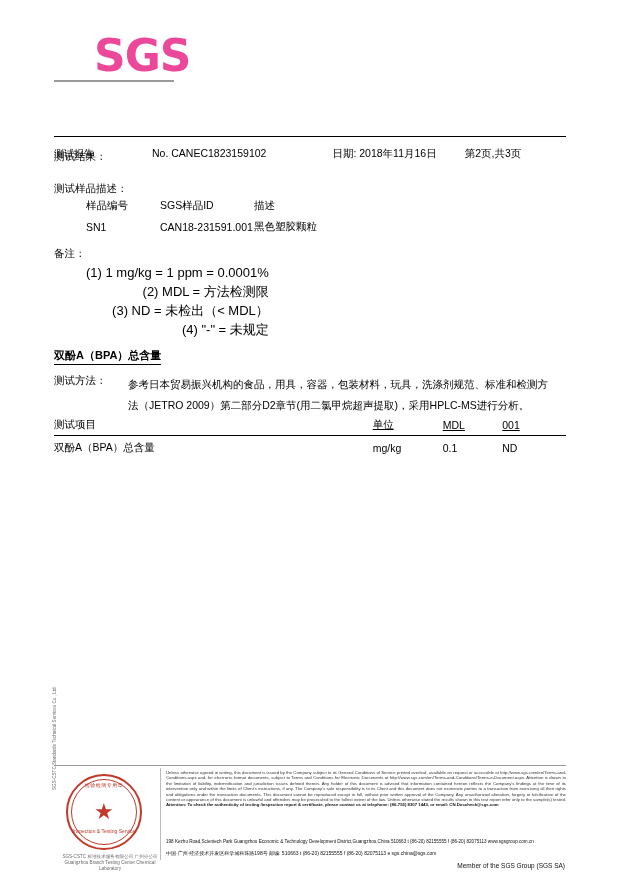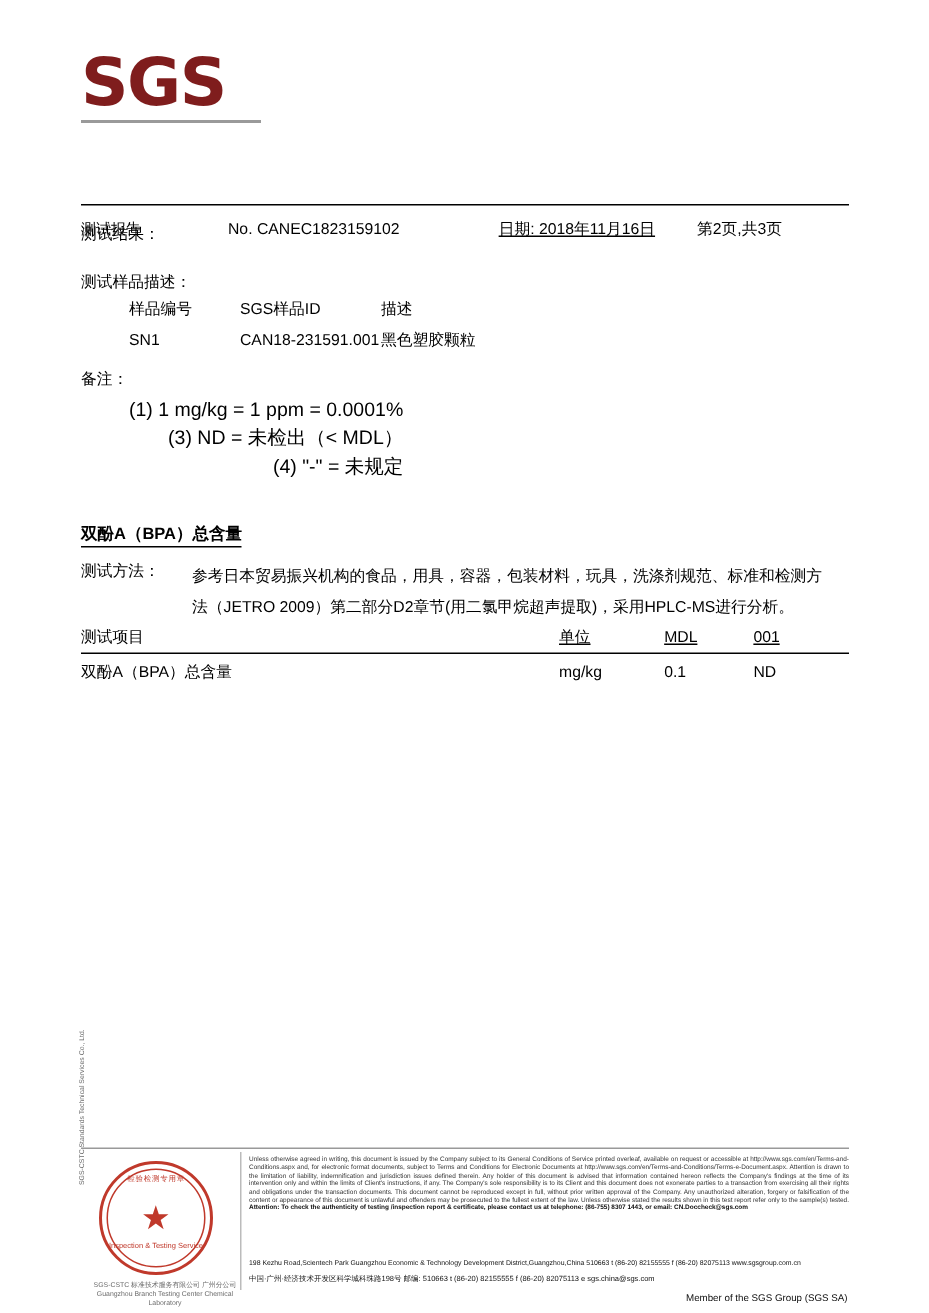--- a/index.html
+++ b/index.html
@@ -27,22 +27,23 @@
     position: absolute;
     left: 54px;
     top: 34px;
     width: 120px;
   }
   .sgs-logo {
     font-family: "DejaVu Sans", sans-serif;
     font-weight: bold;
     font-size: 44px;
     letter-spacing: -1px;
-    color: #7f1d1d;
+    color: #ec4899;
     line-height: 44px;
+    margin-left: 40px;
   }
   .logo-rule {
     border-bottom: 2px solid #9a9a9a;
     width: 120px;
     margin-top: 2px;
   }
 
   .title-row {
     position: absolute;
     left: 54px;
@@ -56,21 +57,20 @@
     font-weight: normal;
   }
   .doc-no {
     font-size: 10.5px;
     margin-left: 58px;
     margin-top: 32px;
   }
   .doc-date {
     font-size: 10.5px;
     margin-left: 66px;
-    text-decoration: underline;
   }
   .doc-page {
     font-size: 10.5px;
     margin-left: 28px;
   }
 
   .hdr-rule {
     position: absolute;
     left: 54px;
     top: 136px;
@@ -344,20 +344,21 @@
           <td>CAN18-231591.001</td>
           <td>黑色塑胶颗粒</td>
         </tr>
       </tbody>
     </table>
   </div>
 
   <div class="txt remark-label">备注：</div>
   <div class="remark-list">
     <div>(1) 1 mg/kg = 1 ppm = 0.0001%</div>
+    <div>(2) MDL = 方法检测限</div>
     <div>(3) ND = 未检出（&lt; MDL）</div>
     <div>(4) "-" = 未规定</div>
   </div>
 
   <div class="section-title">双酚A（BPA）总含量</div>
   <div class="method-label">测试方法：</div>
   <div class="method-body">
     <div>参考日本贸易振兴机构的食品，用具，容器，包装材料，玩具，洗涤剂规范、标准和检测方</div>
     <div>法（JETRO 2009）第二部分D2章节(用二氯甲烷超声提取)，采用HPLC-MS进行分析。</div>
   </div>

